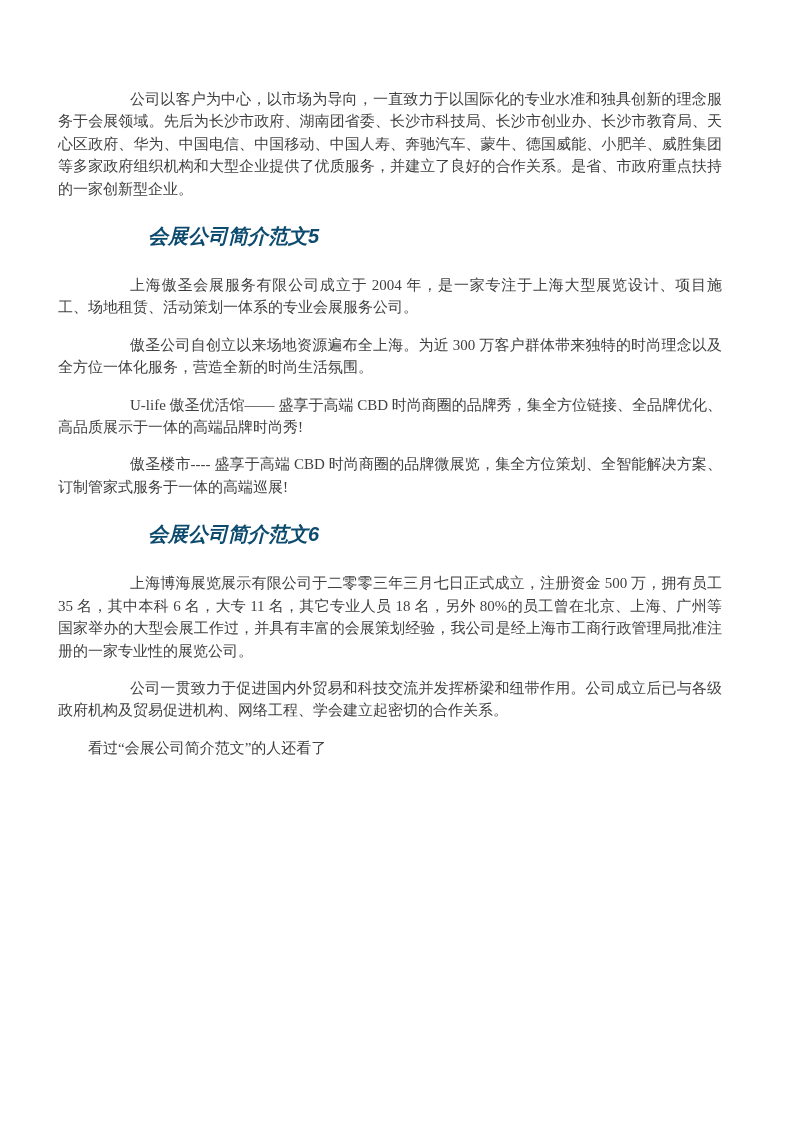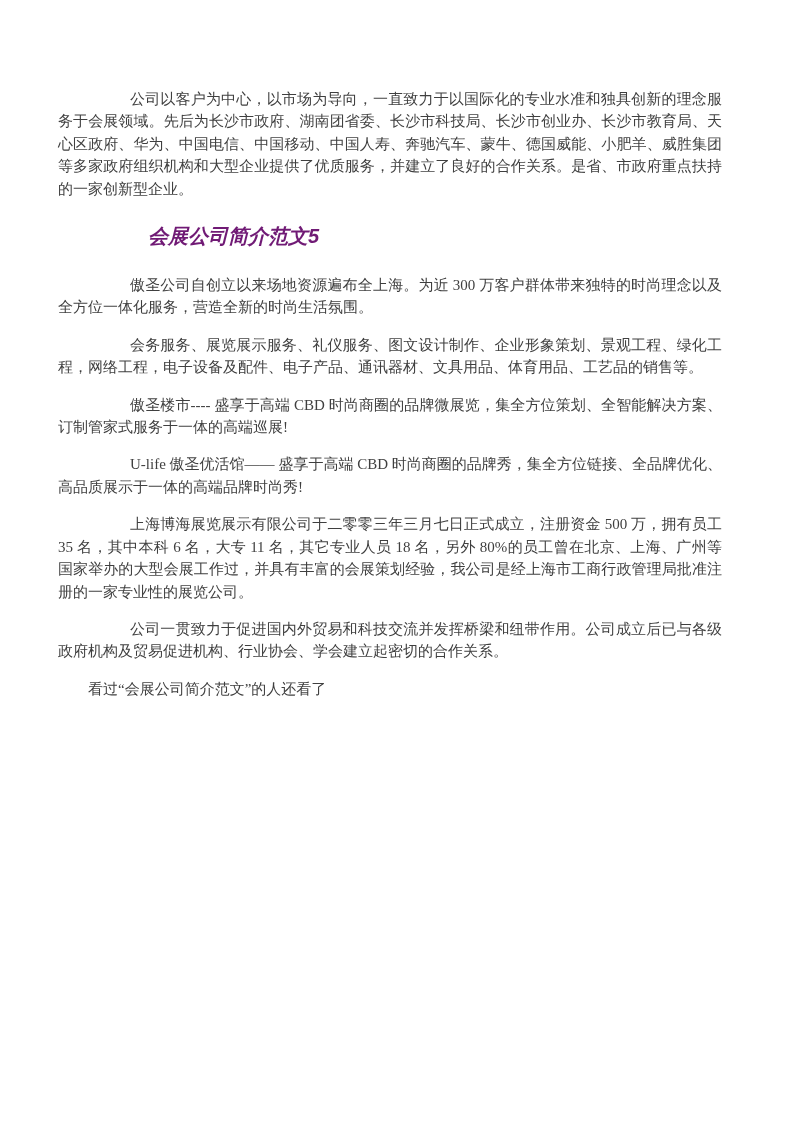--- a/index.html
+++ b/index.html
@@ -29,31 +29,32 @@
     text-indent: 30px;
     margin-top: 8px;
     margin-bottom: 0;
   }
   .heading {
     font-family: "Liberation Sans", "DejaVu Sans", sans-serif;
     font-weight: bold;
     font-style: italic;
     font-size: 20px;
     line-height: 24px;
-    color: #701a75;
+    color: #0c4a6e;
     margin: 24px 0 26px 0;
     text-indent: 90px;
   }
 </style>
 </head>
 <body>
 
 <div class="page">
   <p class="para">公司以客户为中心，以市场为导向，一直致力于以国际化的专业水准和独具创新的理念服务于会展领域。先后为长沙市政府、湖南团省委、长沙市科技局、长沙市创业办、长沙市教育局、天心区政府、华为、中国电信、中国移动、中国人寿、奔驰汽车、蒙牛、德国威能、小肥羊、威胜集团等多家政府组织机构和大型企业提供了优质服务，并建立了良好的合作关系。是省、市政府重点扶持的一家创新型企业。</p>
   <h2 class="heading">会展公司简介范文5</h2>
+  <p class="para">上海傲圣会展服务有限公司成立于 2004 年，是一家专注于上海大型展览设计、项目施工、场地租赁、活动策划一体系的专业会展服务公司。</p>
   <p class="para">傲圣公司自创立以来场地资源遍布全上海。为近 300 万客户群体带来独特的时尚理念以及全方位一体化服务，营造全新的时尚生活氛围。</p>
-  <p class="para">会务服务、展览展示服务、礼仪服务、图文设计制作、企业形象策划、景观工程、绿化工程，网络工程，电子设备及配件、电子产品、通讯器材、文具用品、体育用品、工艺品的销售等。</p>
+  <p class="para">U-life 傲圣优活馆—— 盛享于高端 CBD 时尚商圈的品牌秀，集全方位链接、全品牌优化、高品质展示于一体的高端品牌时尚秀!</p>
   <p class="para">傲圣楼市---- 盛享于高端 CBD 时尚商圈的品牌微展览，集全方位策划、全智能解决方案、订制管家式服务于一体的高端巡展!</p>
-  <p class="para">U-life 傲圣优活馆—— 盛享于高端 CBD 时尚商圈的品牌秀，集全方位链接、全品牌优化、高品质展示于一体的高端品牌时尚秀!</p>
+  <h2 class="heading">会展公司简介范文6</h2>
   <p class="para">上海博海展览展示有限公司于二零零三年三月七日正式成立，注册资金 500 万，拥有员工 35 名，其中本科 6 名，大专 11 名，其它专业人员 18 名，另外 80%的员工曾在北京、上海、广州等国家举办的大型会展工作过，并具有丰富的会展策划经验，我公司是经上海市工商行政管理局批准注册的一家专业性的展览公司。</p>
-  <p class="para">公司一贯致力于促进国内外贸易和科技交流并发挥桥梁和纽带作用。公司成立后已与各级政府机构及贸易促进机构、行业协会、学会建立起密切的合作关系。</p>
+  <p class="para">公司一贯致力于促进国内外贸易和科技交流并发挥桥梁和纽带作用。公司成立后已与各级政府机构及贸易促进机构、网络工程、学会建立起密切的合作关系。</p>
   <p class="para small-indent">看过“会展公司简介范文”的人还看了</p>
 </div>
 
 </body></html>

